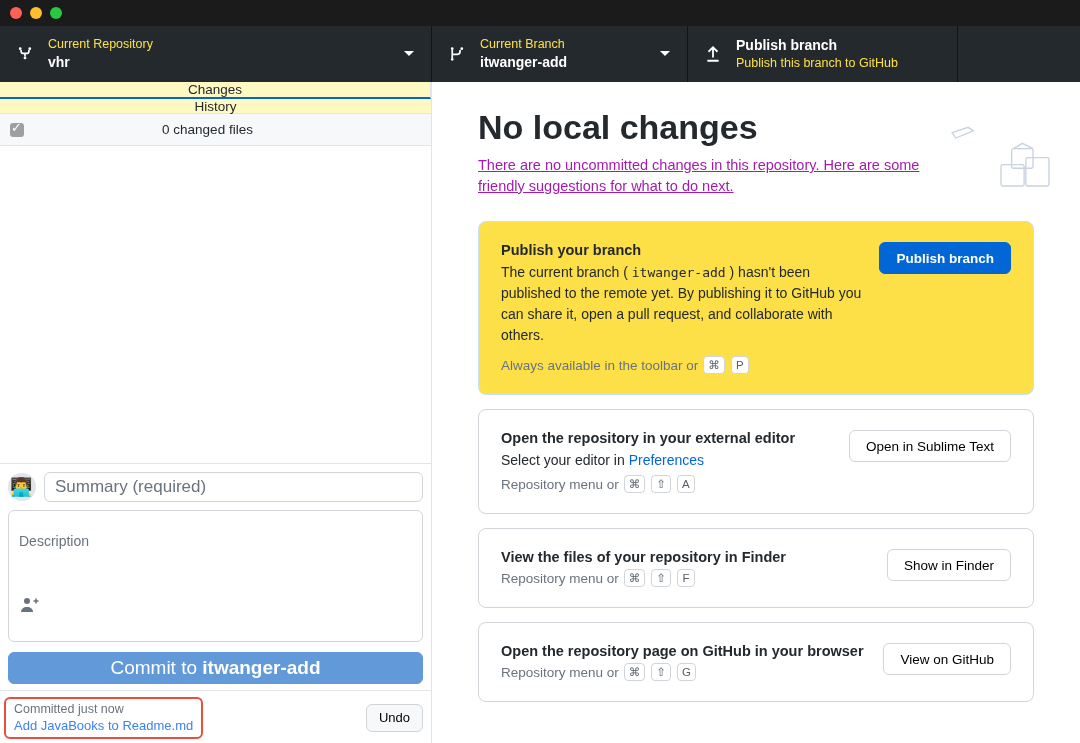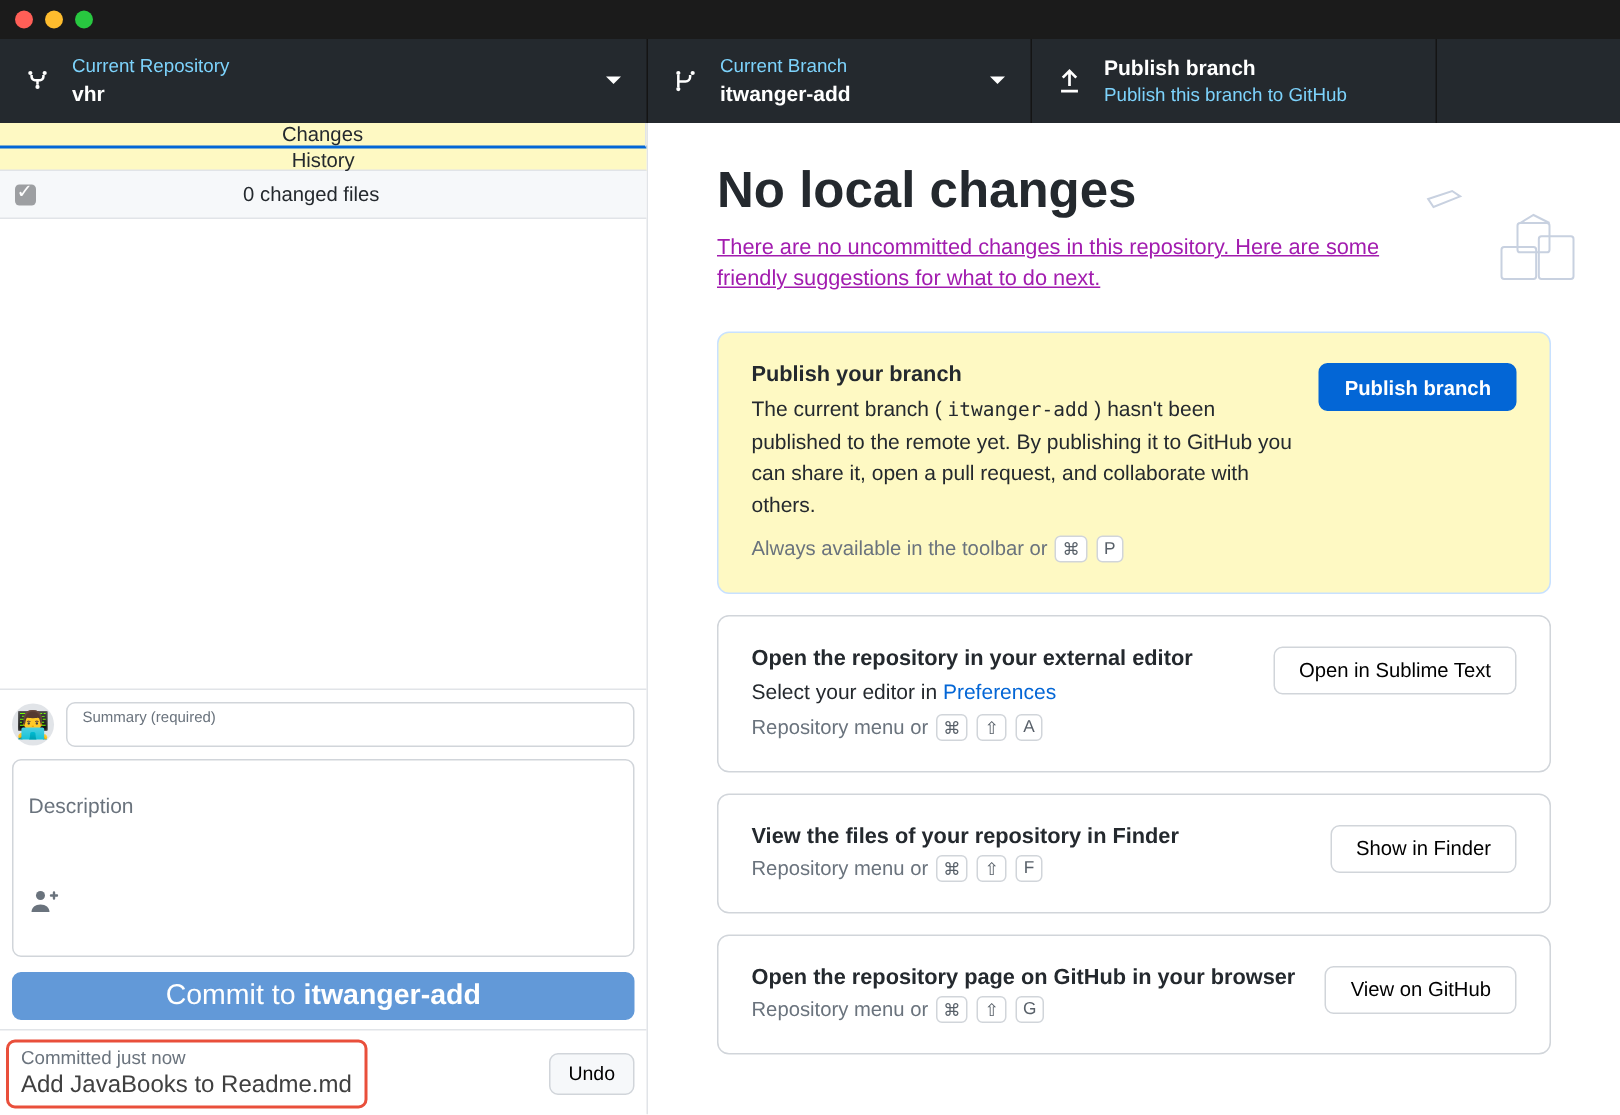--- a/index.html
+++ b/index.html
@@ -38,21 +38,21 @@
   .tb-seg {
     display: flex;
     align-items: center;
     padding: 0 16px;
     border-right: 1px solid #141414;
     gap: 14px;
   }
   .tb-seg.repo   { width: 432px; }
   .tb-seg.branch { width: 256px; }
   .tb-seg.publish{ width: 270px; border-right: 1px solid #141414; }
-  .tb-seg .label { font-size: 12.5px; color: #7dd3fc; line-height: 1.35; }
+  .tb-seg .label { font-size: 12.5px; color: #fde047; line-height: 1.35; }
   .tb-seg .value { font-size: 14px; font-weight: 600; color: #fff; line-height: 1.35; }
   .tb-seg .chev  { margin-left: auto; }
   .tb-seg svg { display: block; }
   .icon-wrap { display: flex; align-items: center; }
 
   
   .main {
     display: flex;
     height: calc(743px - 26px - 56px);
   }
@@ -135,21 +135,21 @@
     background: #e1e4e8;
     display: flex; align-items: center; justify-content: center;
     font-size: 18px;
   }
   .txt-input {
     flex: 1;
     height: 30px;
     border: 1px solid #d1d5da;
     border-radius: 6px;
     padding: 4px 10px;
-    font-size: 10px;
+    font-size: 17px;
     color: #6a737d;
     background: #fff;
   }
   .desc-box {
     border: 1px solid #d1d5da;
     border-radius: 6px;
     padding: 22px 10px;
     background: #fff;
   }
   .desc-text {
@@ -186,21 +186,21 @@
     border-top: 1px solid #e1e4e8;
   }
   .jc-highlight {
     border: 2px solid #e94f3b;
     border-radius: 6px;
     padding: 2px 8px;
     line-height: 1.35;
     margin-left: -4px;
   }
   .jc-time { font-size: 12.5px; color: #6a737d; }
-  .jc-msg  { font-size: 16px; color: #404040; }
+  .jc-msg  { font-size: 13px; color: #3b82f6; }
   .undo-btn {
     margin-left: auto;
     background: #f6f8fa;
     border: 1px solid #d1d5da;
     border-radius: 6px;
     height: 28px;
     padding: 0 12px;
     font-size: 13px;
     cursor: pointer;
   }
@@ -213,21 +213,21 @@
     border: 1px solid #d1d5da;
     border-radius: 8px;
     padding: 20px 22px;
     background: #fff;
     margin-bottom: 14px;
     display: flex;
     gap: 16px;
     align-items: flex-start;
   }
   .card.primary {
-    background: #fef9c3;
+    background: #fde047;
     border-color: #c8e1ff;
   }
   .card .card-body { flex: 1; }
   .card .card-title { font-size: 14.5px; font-weight: 700; margin-bottom: 4px; }
   .card .card-desc  { font-size: 14px; color: #24292e; line-height: 1.5; }
   .card code { font-family: ui-monospace, SFMono-Regular, Menlo, monospace; font-size: 13px; background: transparent; }
   .card .card-hint  { margin-top: 10px; font-size: 13.5px; color: #6a737d; display: flex; align-items: center; gap: 4px; }
   .card .card-hint.tight { margin-top: 4px; }
   .link { color: #0366d6; text-decoration: none; cursor: pointer; }
 

